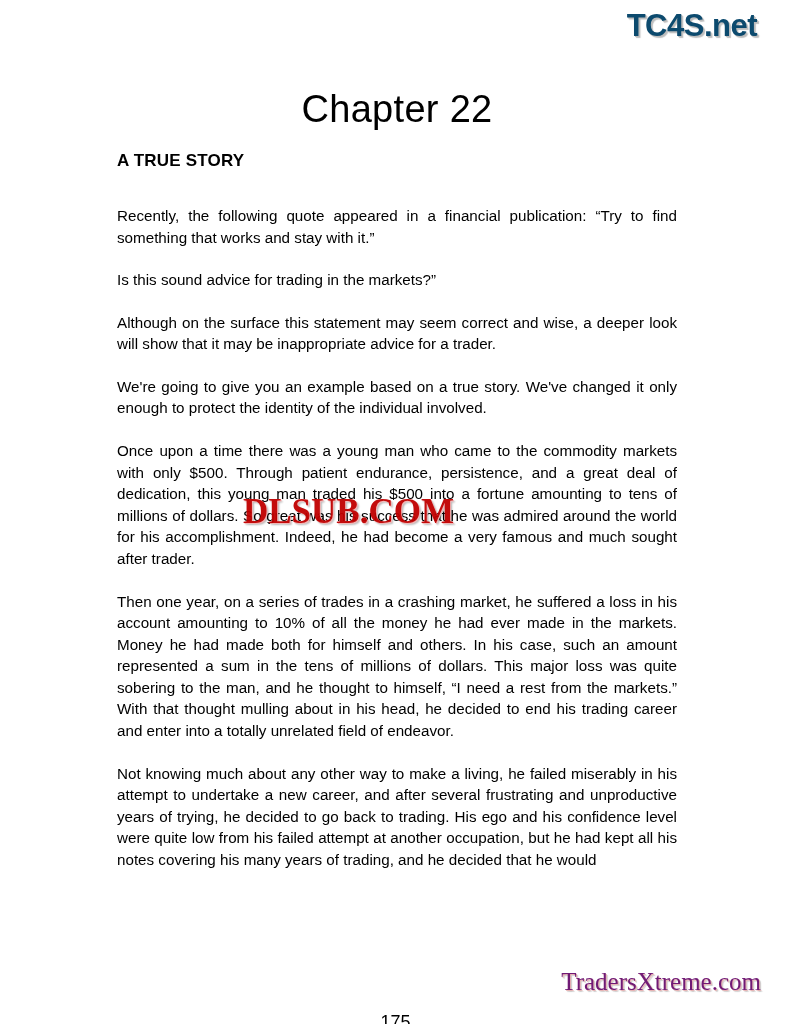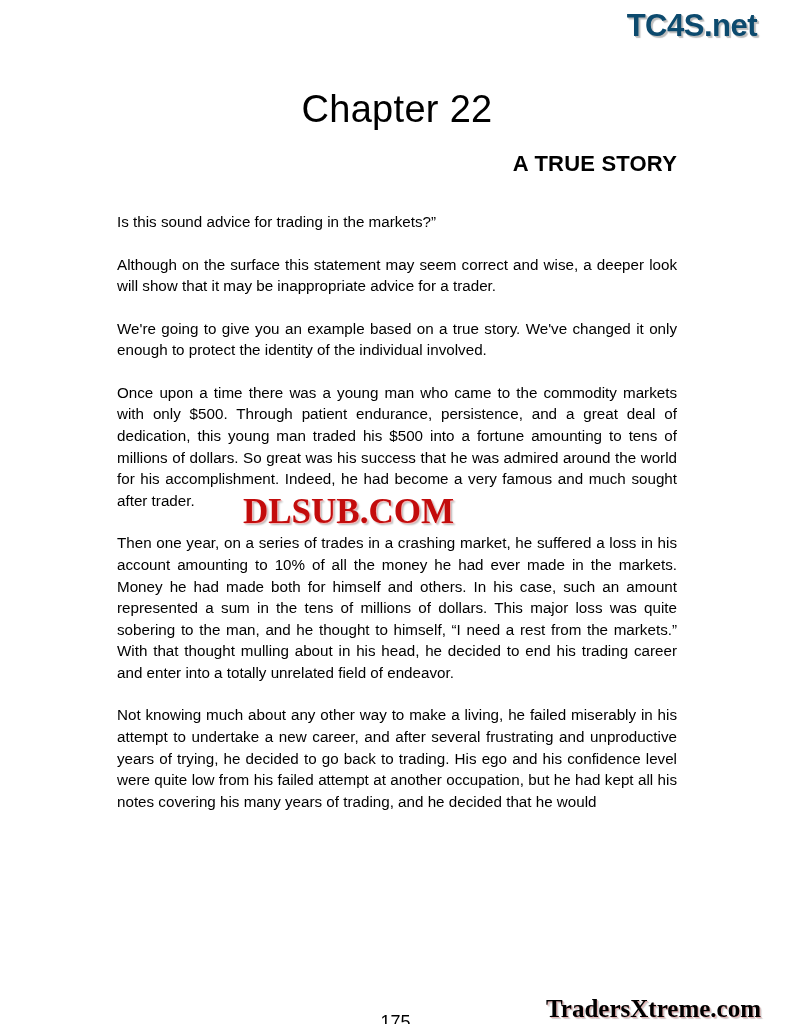--- a/index.html
+++ b/index.html
@@ -30,25 +30,25 @@
     font-family: "Liberation Sans", sans-serif;
     font-weight: bold;
     font-size: 31px;
     letter-spacing: -0.5px;
     color: #0c4a6e;
     text-shadow: 1px 1px 0 #bcbcbc, 2px 2px 1px rgba(0,0,0,0.25);
   }
   .watermark-bottom {
     position: absolute;
     right: 30px;
-    bottom: 1px;
+    bottom: 28px;
     font-family: "Liberation Serif", serif;
-    font-weight: bold;
+    font-weight: normal;
     font-size: 25px;
-    color: #000000;
+    color: #701a75;
     text-shadow: 1px 1px 0 #e7b3b3, 2px 2px 1px rgba(0,0,0,0.20);
   }
   .watermark-center {
     position: absolute;
     left: 243px;
     top: 492px;
     font-family: "Liberation Serif", serif;
     font-weight: bold;
     font-size: 35px;
     color: #c00000;
@@ -63,22 +63,22 @@
     width: 560px;
   }
   .chapter-title {
     text-align: center;
     font-size: 38px;
     font-weight: normal;
     margin: 0 0 20px 0;
     letter-spacing: 0.3px;
   }
   .chapter-subtitle {
-    text-align: right;
-    font-size: 22px;
+    text-align: left;
+    font-size: 17px;
     font-weight: bold;
     margin: 0 0 34px 0;
     letter-spacing: 0.2px;
   }
   .para {
     font-size: 15.2px;
     line-height: 1.42;
     text-align: justify;
     margin: 0 0 21px 0;
     color: #000000;
@@ -99,20 +99,21 @@
 <body>
 
 <div class="page">
 
   <div class="watermark-top">TC4S.net</div>
 
   <div class="content">
     <h1 class="chapter-title">Chapter 22</h1>
     <h2 class="chapter-subtitle">A TRUE STORY</h2>
 
+    <p class="para">Recently, the following quote appeared in a financial publication: “Try to find something that works and stay with it.”</p>
     <p class="para">Is this sound advice for trading in the markets?”</p>
     <p class="para">Although on the surface this statement may seem correct and wise, a deeper look will show that it may be inappropriate advice for a trader.</p>
     <p class="para">We're going to give you an example based on a true story.  We've changed it only enough to protect the identity of the individual involved.</p>
     <p class="para">Once upon a time there was a young man who came to the commodity markets with only $500.   Through patient endurance, persistence, and a great deal of dedication, this young man traded his $500 into a fortune amounting to tens of millions of dollars.  So great was his success that he was admired around the world for his accomplishment.  Indeed, he had become a very famous and much sought after trader.</p>
     <p class="para">Then one year, on a series of trades in a crashing market, he suffered a loss in his account amounting to 10% of all the money he had ever made in the markets.  Money he had made both for himself and others.  In his case, such an amount represented a sum in the tens of millions of dollars.  This major loss was quite sobering to the man, and he thought to himself, “I need a rest from the markets.”  With that thought mulling about in his head, he decided to end his trading career and enter into a totally unrelated field of endeavor.</p>
     <p class="para">Not knowing much about any other way to make a living, he failed miserably in his attempt to undertake a new career, and after several frustrating and unproductive years of trying, he decided to go back to trading. His ego and his confidence level were quite low from his failed attempt at another occupation, but he had kept all his notes covering his many years of trading, and he decided that he would</p>
   </div>
 
   <div class="watermark-center">DLSUB.COM</div>
 

